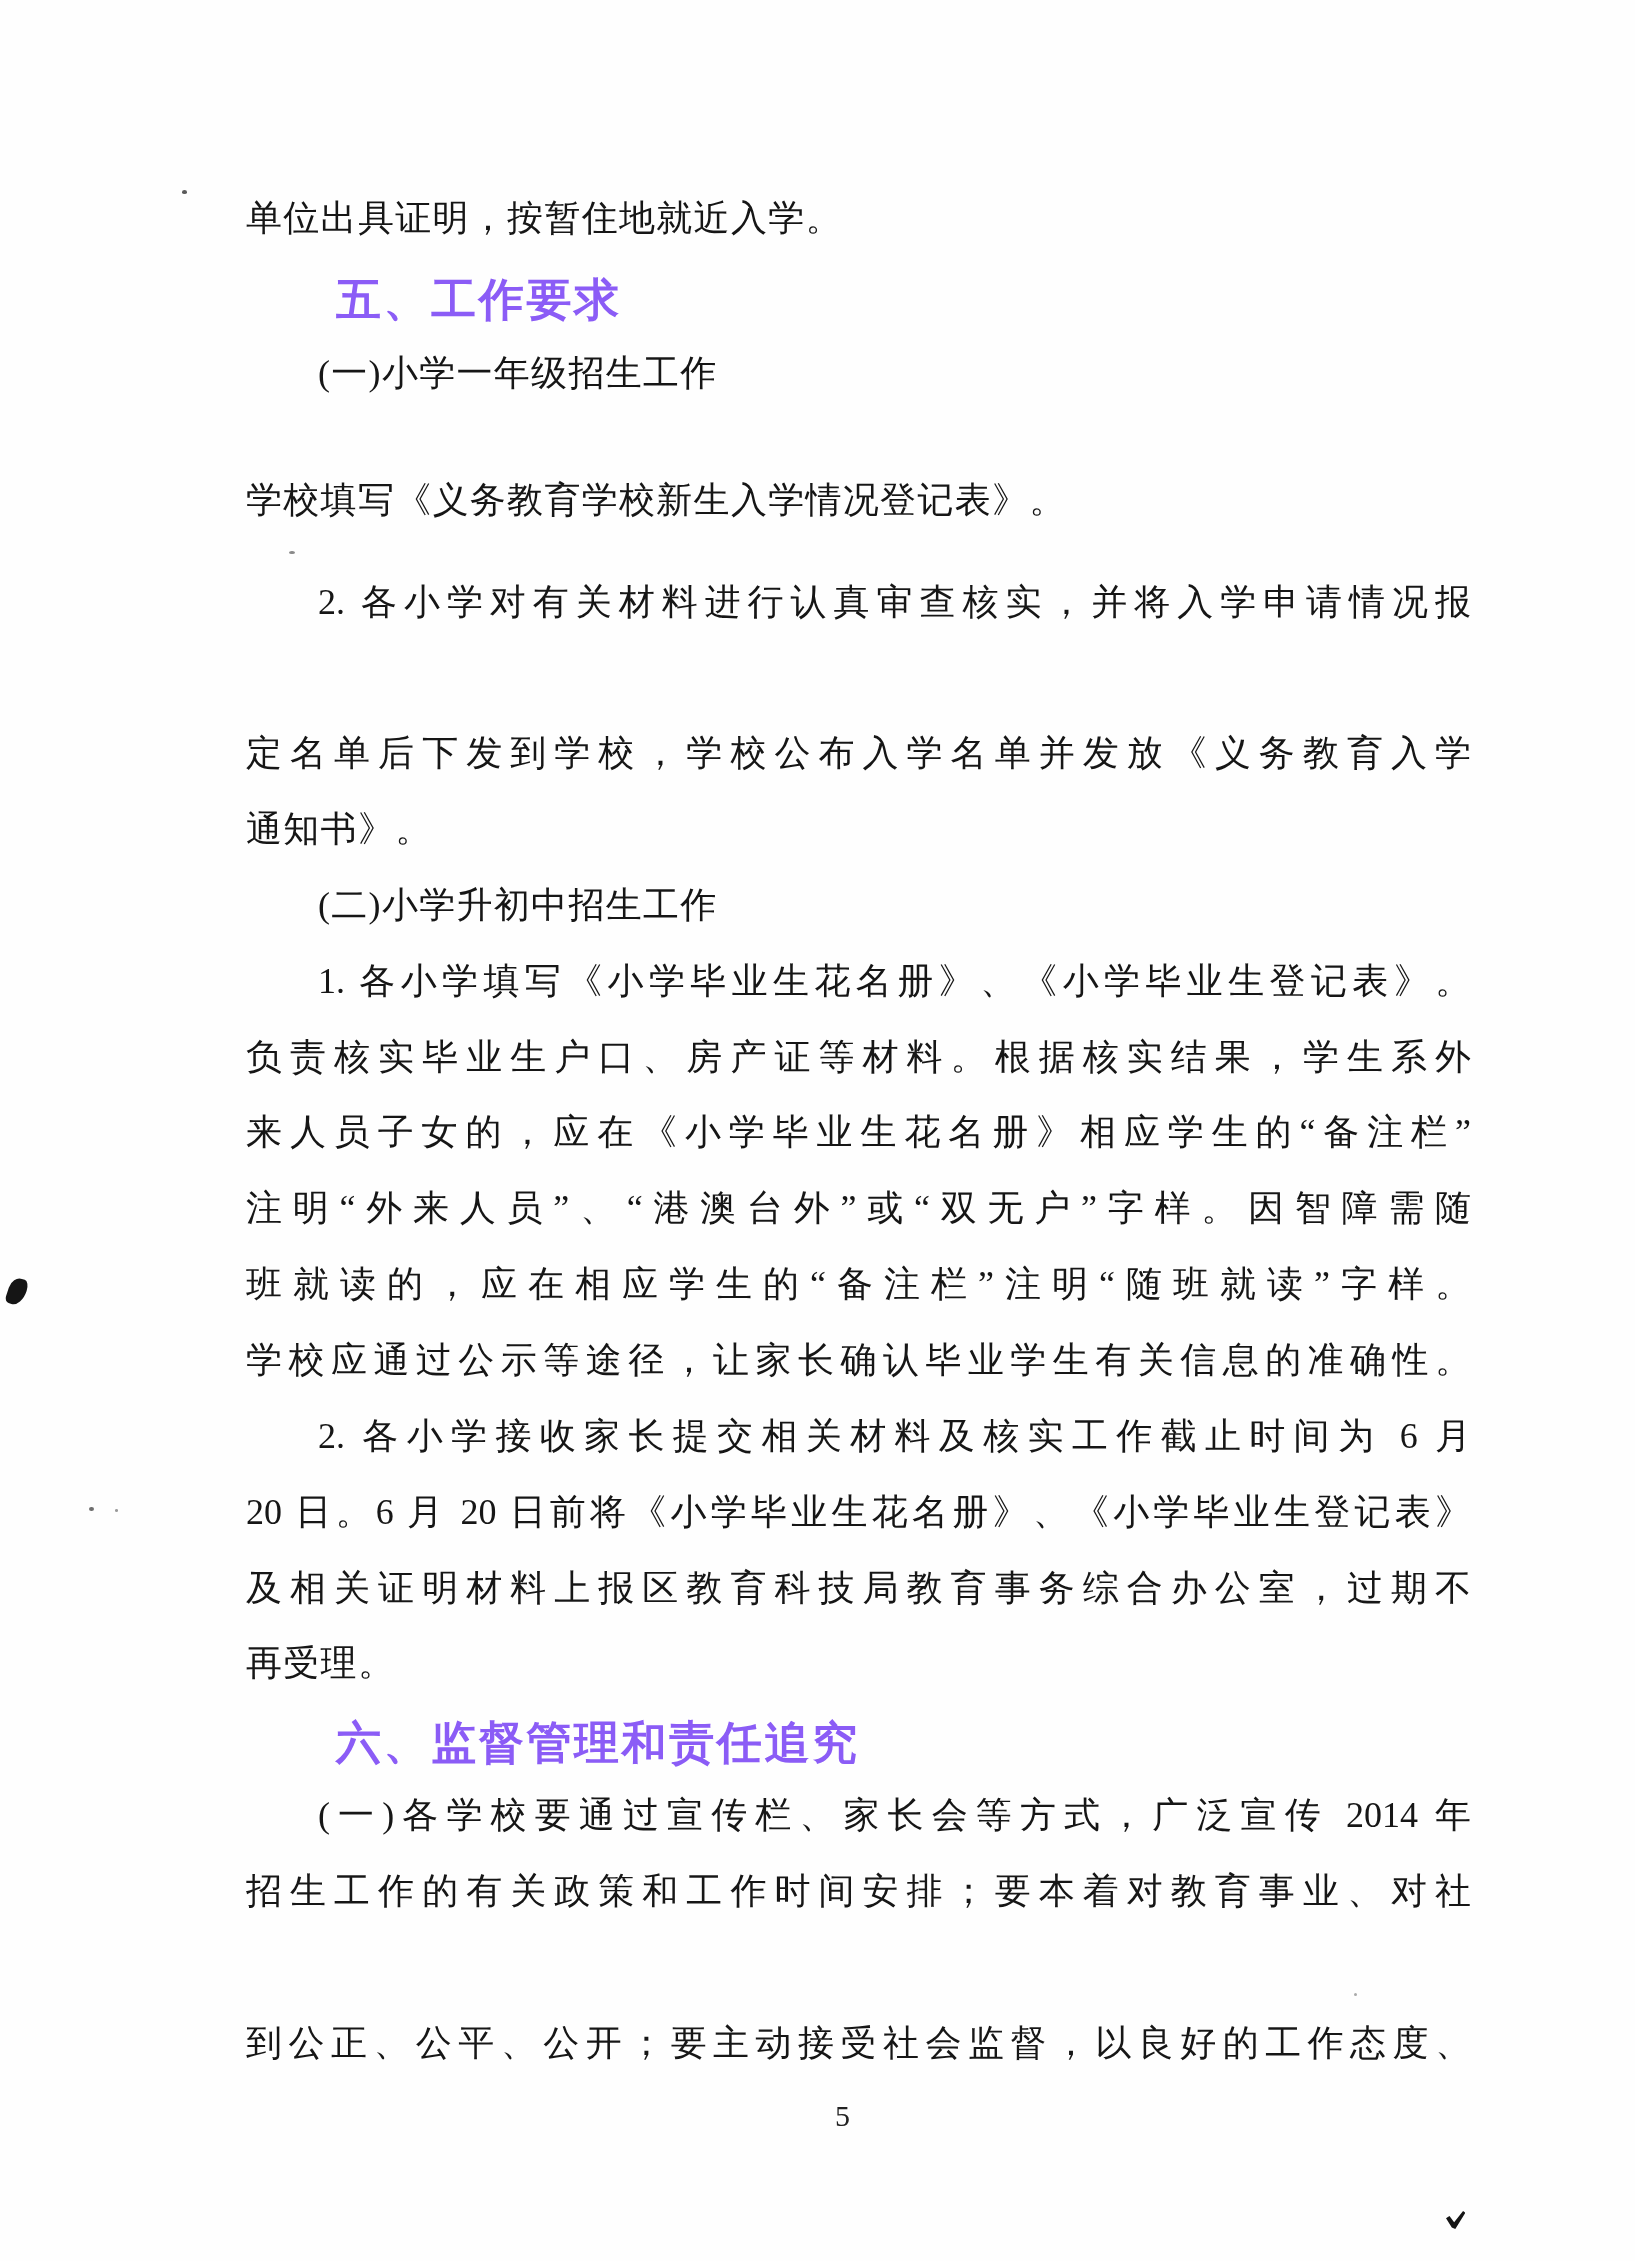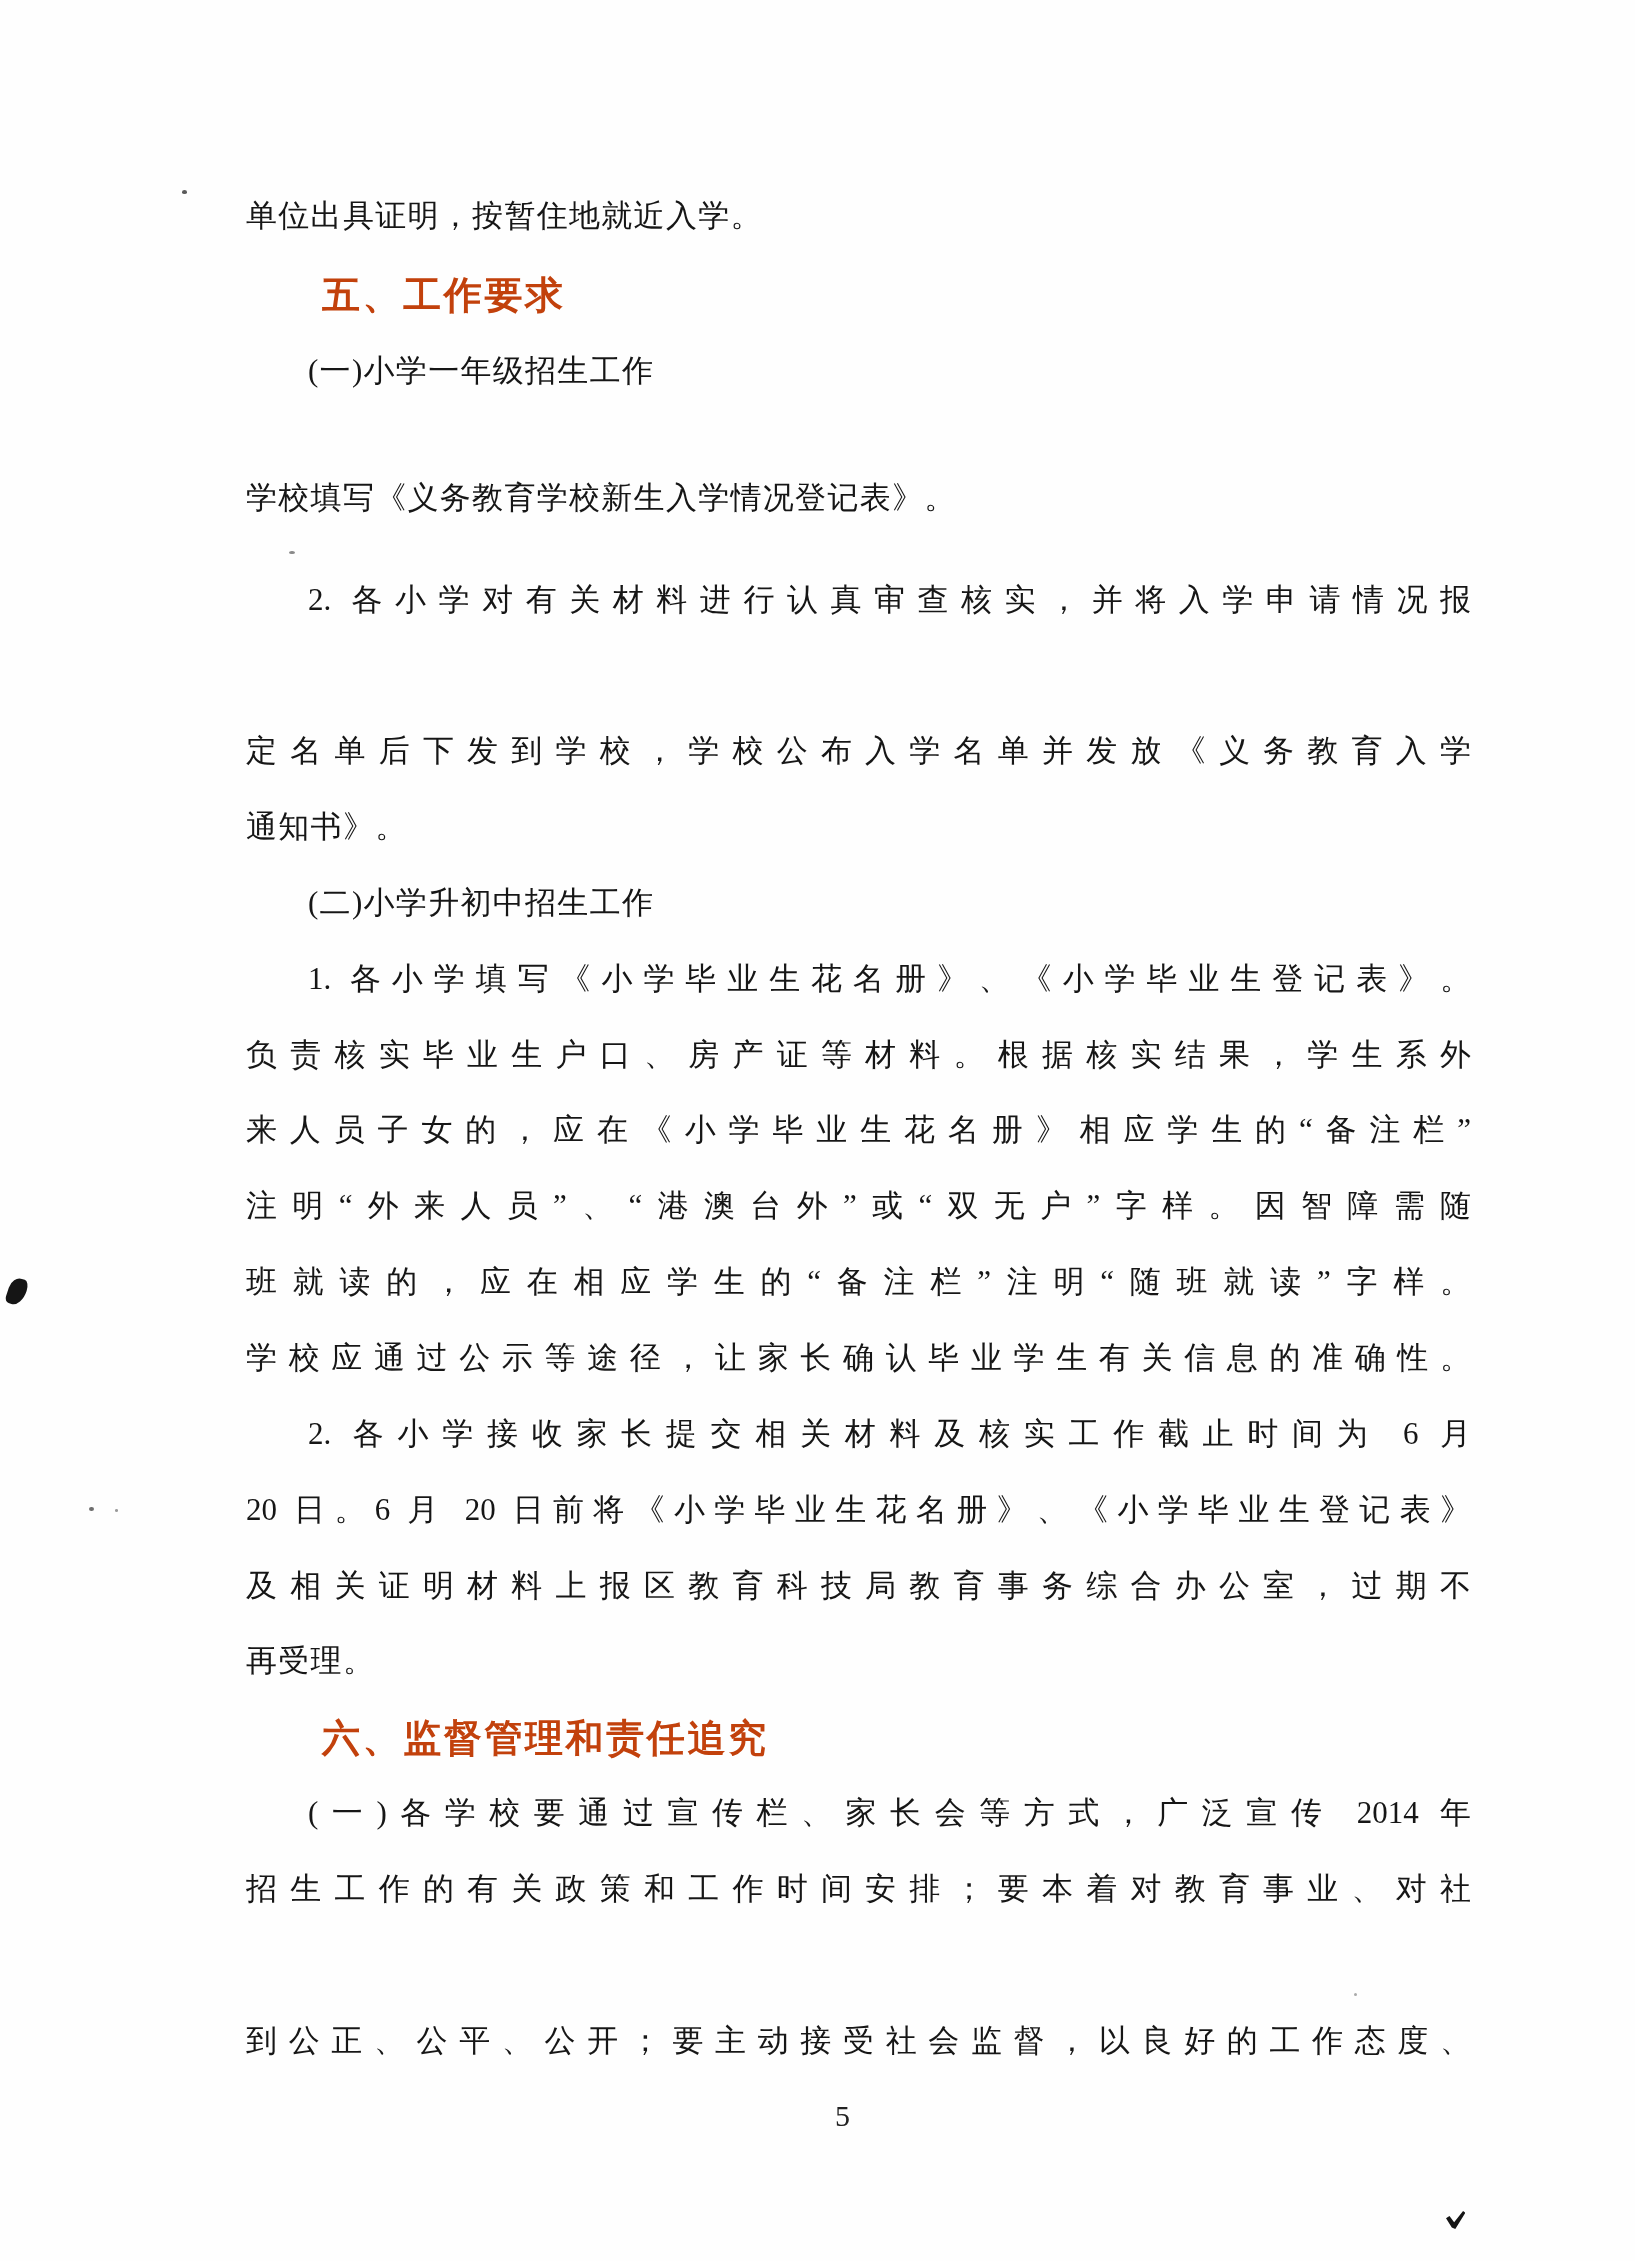--- a/index.html
+++ b/index.html
@@ -15,42 +15,42 @@
     margin: 0 auto;
     background: #fefefe;
     color: #141414;
     font-family: "Liberation Serif", "DejaVu Serif", serif;
     overflow: hidden;
   }
   .line {
     position: absolute;
     left: 246px;
     width: 1225px;
-    font-size: 31px;
+    font-size: 36px;
     line-height: 1.15;
     letter-spacing: 1.3px;
     white-space: nowrap;
     color: #161616;
   }
   .line.full {
     white-space: normal;
     text-align: justify;
     text-align-last: justify;
     text-justify: inter-character;
     letter-spacing: 0;
   }
   .line.ind {
     text-indent: 2em;
   }
   .line.heading {
     font-family: "Liberation Sans", "DejaVu Sans", sans-serif;
     font-weight: 700;
-    font-size: 38px;
+    font-size: 45px;
     letter-spacing: 2.6px;
-    color: #c2410c;
+    color: #8b5cf6;
   }
   .page-number {
     position: absolute;
     top: 2099px;
     left: 823px;
     width: 39px;
     text-align: center;
     font-size: 30px;
     color: #222;
     font-family: "Liberation Serif", "DejaVu Serif", serif;

